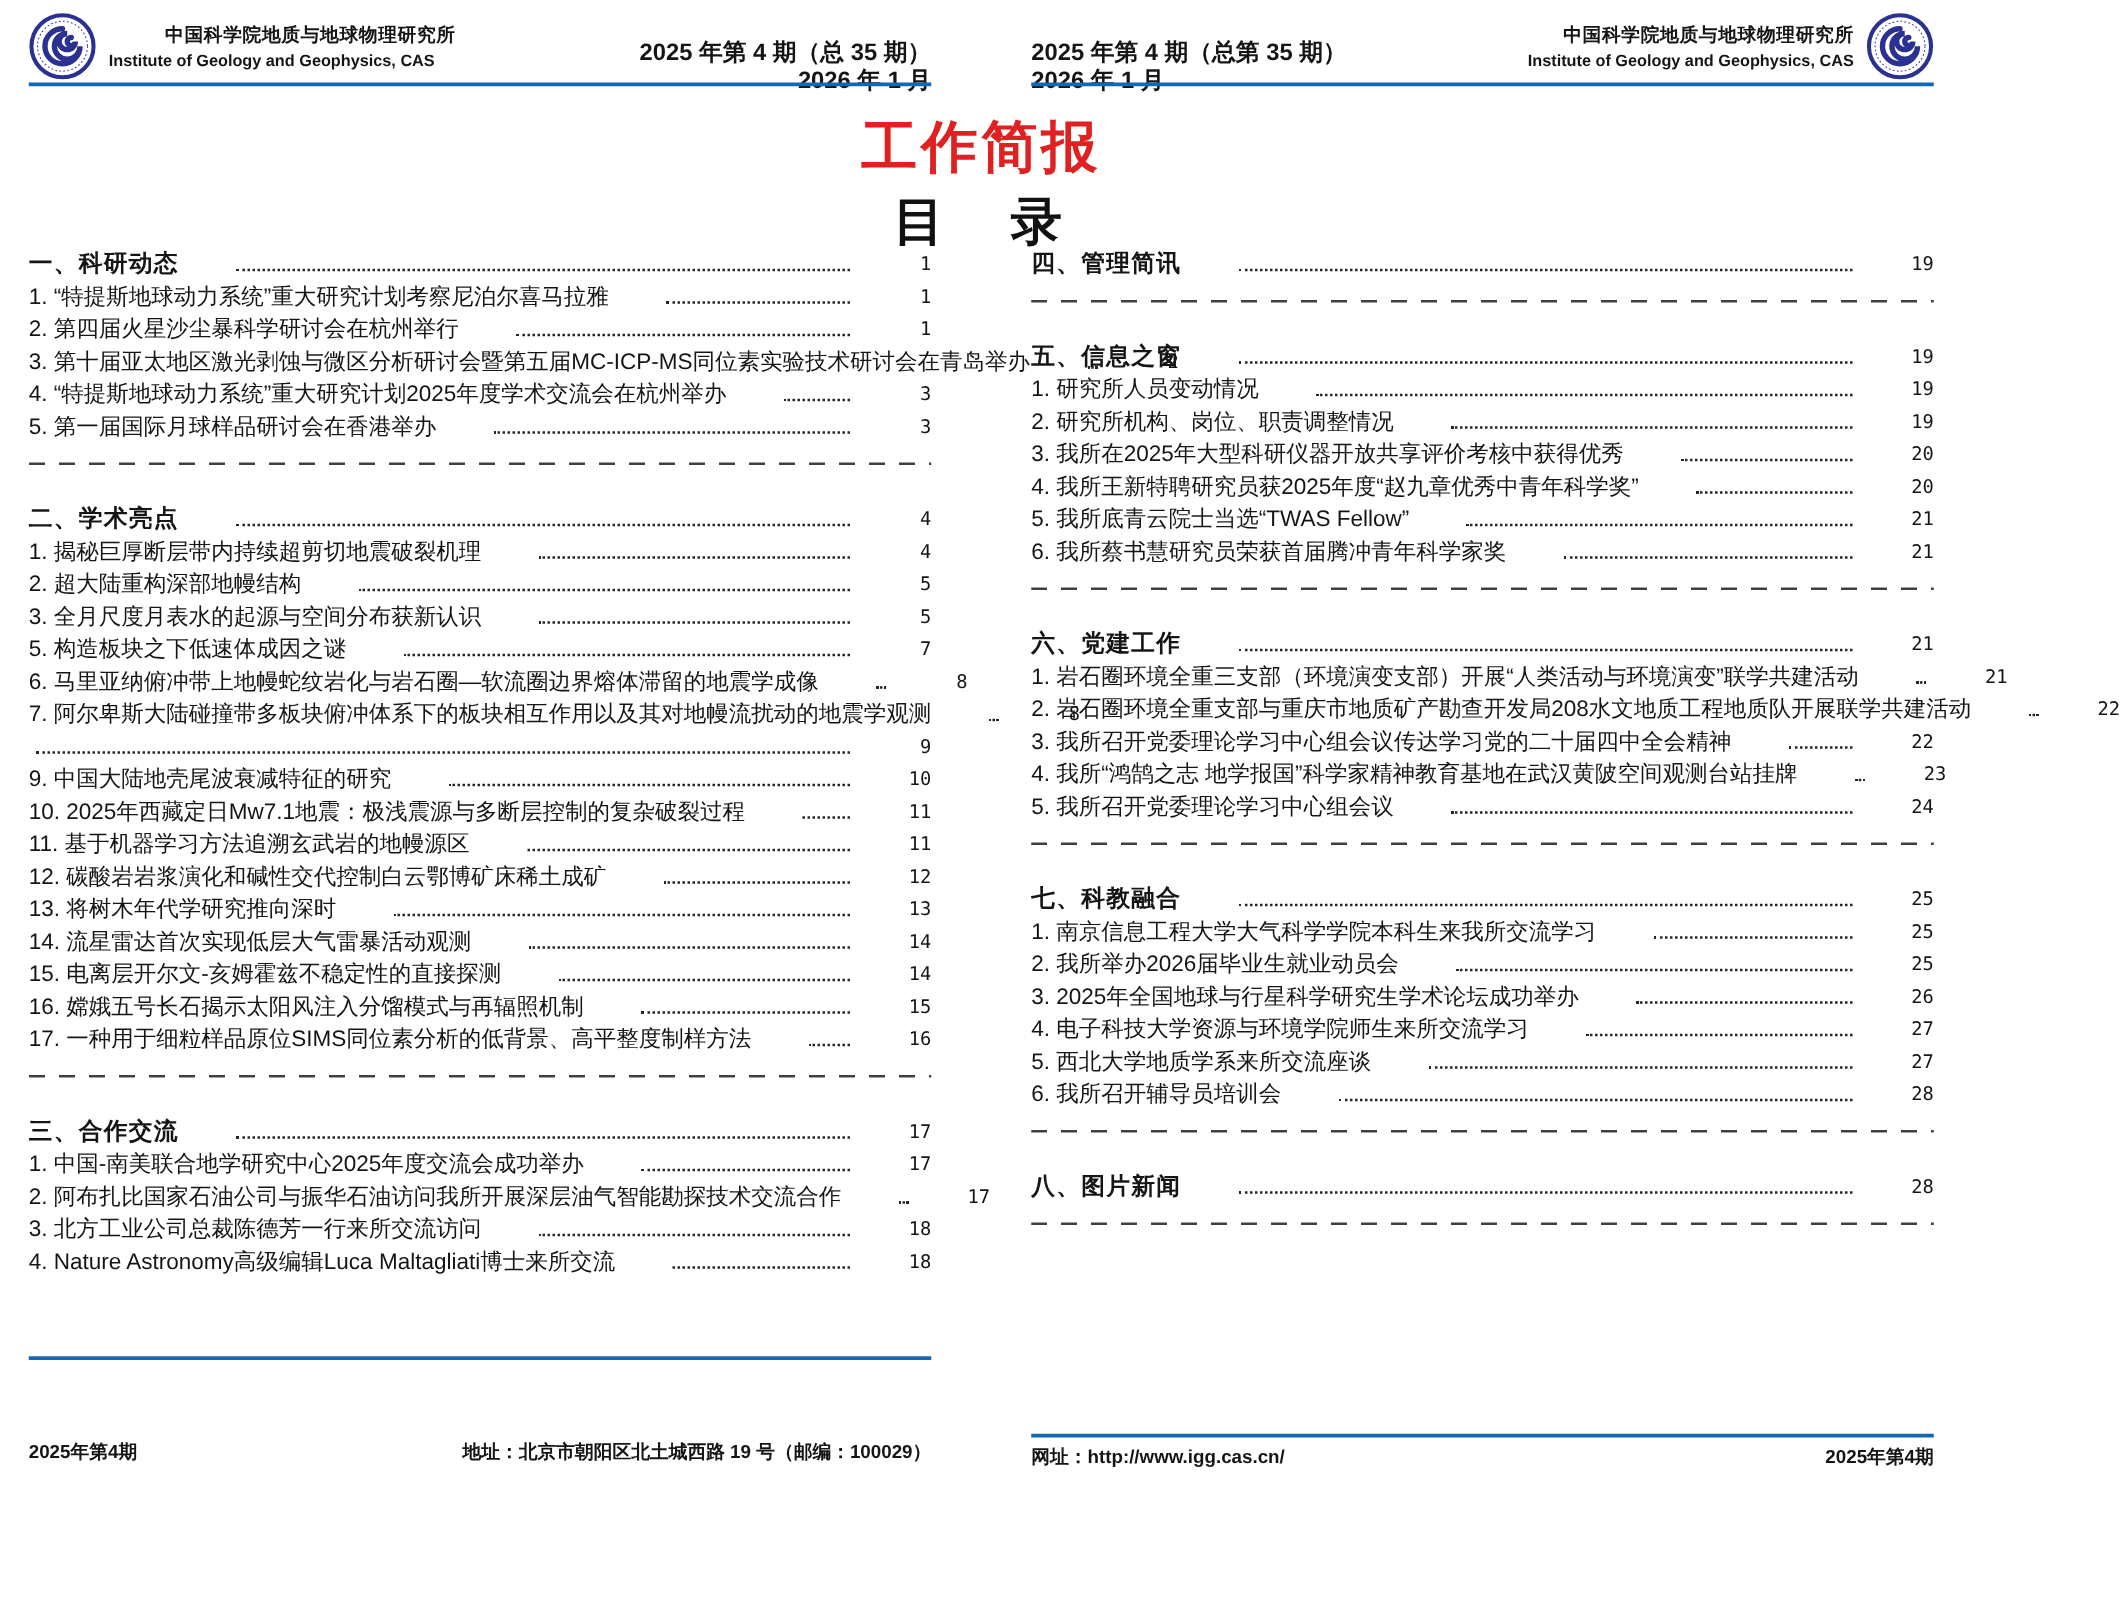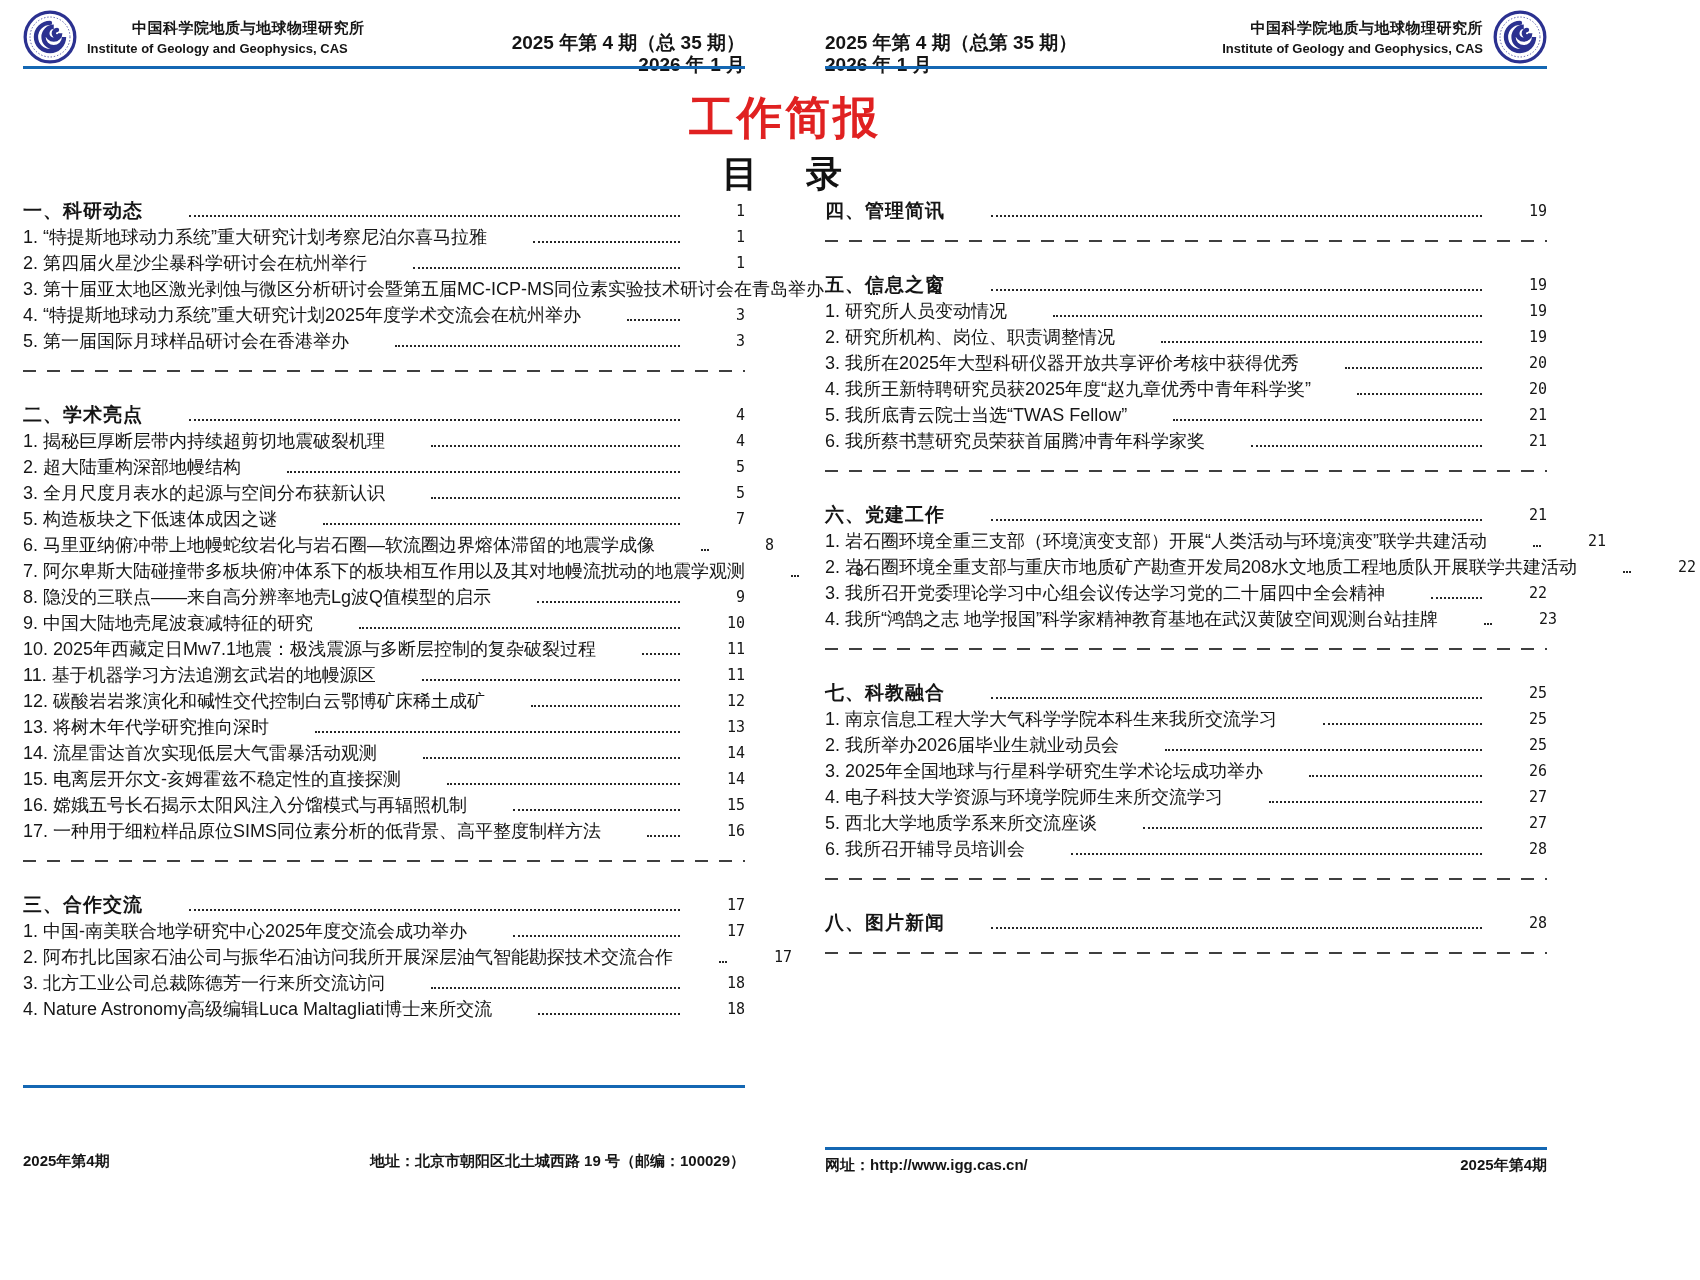--- a/index.html
+++ b/index.html
@@ -23,21 +23,21 @@
   #rule-left{left:23px;}
   #rule-right{left:825px;}
   
   #main-title{
     position:absolute;left:23px;top:88px;width:1524px;text-align:center;
     font-family:"Liberation Serif","DejaVu Serif",serif;
     font-size:45px;font-weight:bold;color:#e02121;letter-spacing:3px;
   }
   #toc-heading{
     position:absolute;left:23px;top:150px;width:1524px;text-align:center;
-    font-size:36px;font-weight:bold;letter-spacing:6px;color:#111;
+    font-size:41px;font-weight:bold;letter-spacing:6px;color:#111;
   }
   
   .toc-col{position:absolute;top:198px;width:722px;}
   #toc-left{left:23px;}
   #toc-right{left:825px;}
   .toc-row{display:flex;align-items:center;height:26px;gap:40px;}
   .toc-row .toc-text{white-space:nowrap;font-size:18px;}
   .toc-row.head .toc-text{font-size:19px;font-weight:bold;letter-spacing:1px;}
   .toc-leader{
     flex:1 1 10px;min-width:8px;align-self:flex-end;margin:0 3px 7px 6px;
@@ -163,21 +163,20 @@
       <span class="toc-text">6. 马里亚纳俯冲带上地幔蛇纹岩化与岩石圈—软流圈边界熔体滞留的地震学成像</span>
       <span class="toc-leader"></span>
       <span class="toc-page">8</span>
     </div>
     <div class="toc-row item">
       <span class="toc-text">7. 阿尔卑斯大陆碰撞带多板块俯冲体系下的板块相互作用以及其对地幔流扰动的地震学观测</span>
       <span class="toc-leader"></span>
       <span class="toc-page">8</span>
     </div>
     <div class="toc-row item">
-      <span class="toc-text">8. 隐没的三联点——来自高分辨率地壳Lg波Q值模型的启示</span>
       <span class="toc-leader"></span>
       <span class="toc-page">9</span>
     </div>
     <div class="toc-row item">
       <span class="toc-text">9. 中国大陆地壳尾波衰减特征的研究</span>
       <span class="toc-leader"></span>
       <span class="toc-page">10</span>
     </div>
     <div class="toc-row item">
       <span class="toc-text">10. 2025年西藏定日Mw7.1地震：极浅震源与多断层控制的复杂破裂过程</span>
@@ -306,20 +305,25 @@
     </div>
     <div class="toc-row item">
       <span class="toc-text">3. 我所召开党委理论学习中心组会议传达学习党的二十届四中全会精神</span>
       <span class="toc-leader"></span>
       <span class="toc-page">22</span>
     </div>
     <div class="toc-row item">
       <span class="toc-text">4. 我所“鸿鹄之志 地学报国”科学家精神教育基地在武汉黄陂空间观测台站挂牌</span>
       <span class="toc-leader"></span>
       <span class="toc-page">23</span>
+    </div>
+    <div class="toc-row item">
+      <span class="toc-text">5. 我所召开党委理论学习中心组会议</span>
+      <span class="toc-leader"></span>
+      <span class="toc-page">24</span>
     </div>
     <div class="toc-divider"></div>
     <div class="toc-row head">
       <span class="toc-text">七、科教融合</span>
       <span class="toc-leader"></span>
       <span class="toc-page">25</span>
     </div>
     <div class="toc-row item">
       <span class="toc-text">1. 南京信息工程大学大气科学学院本科生来我所交流学习</span>
       <span class="toc-leader"></span>

